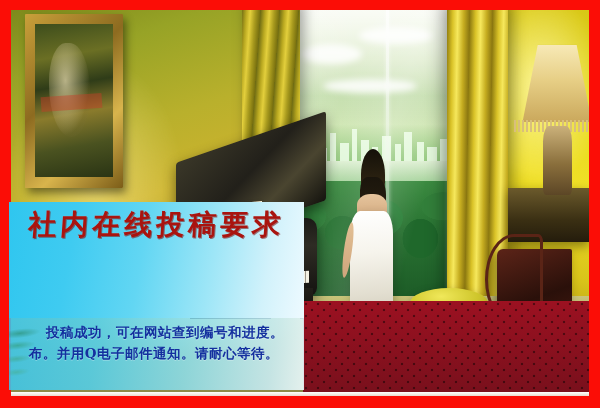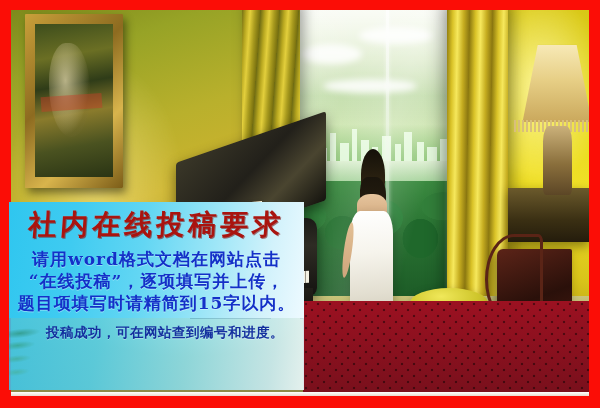--- a/index.html
+++ b/index.html
@@ -464,24 +464,20 @@
   </div>
 
   <div class="box-top"></div>
 
   <div class="box-bottom">
     <div class="palm"></div>
   </div>
 
   <div class="title-cn">社内在线投稿要求</div>
 
-  <div class="body-cn">
-    <span class="l">请用word格式文档在网站点击</span>
-    <span class="l">“在线投稿”，逐项填写并上传，</span>
-    <span class="l">题目项填写时请精简到15字以内。</span>
-  </div>
 
   <div class="note-cn">
     <span class="l first">投稿成功，可在网站查到编号和进度。</span>
+    <span class="l">布。并用Q电子邮件通知。请耐心等待。</span>
   </div>
 
   <div class="hairline"></div>
 </div>
 
 </body></html>

